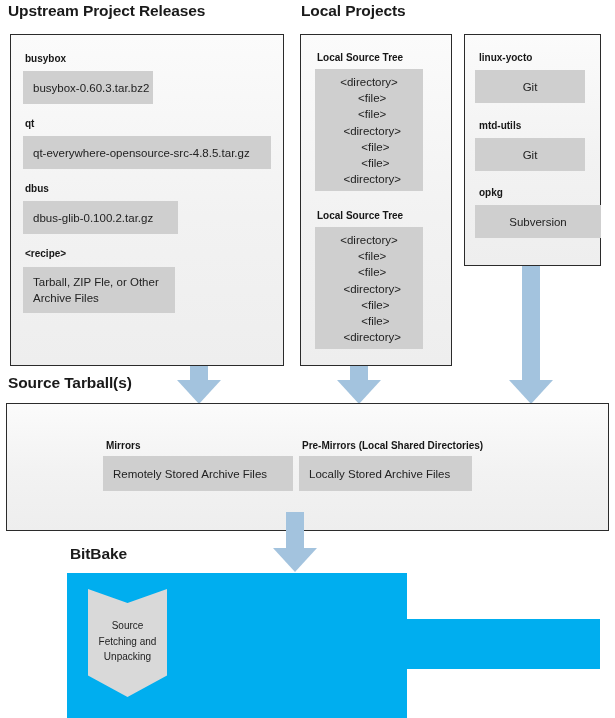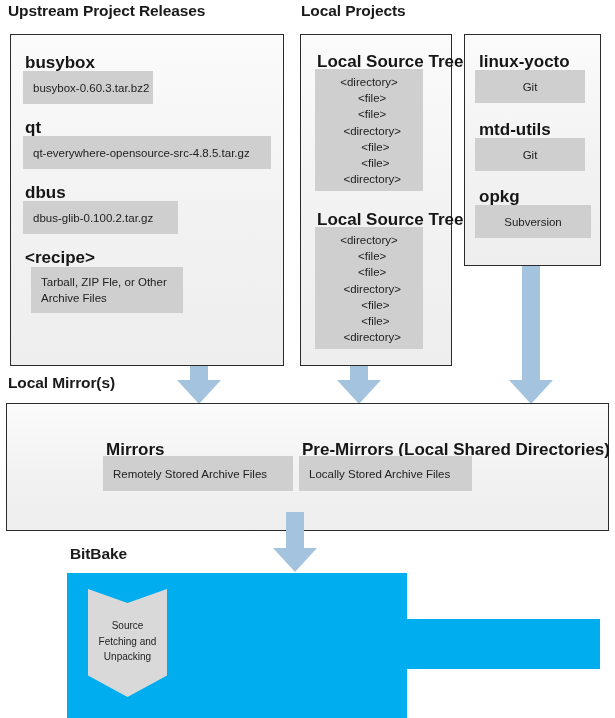--- a/index.html
+++ b/index.html
@@ -31,42 +31,41 @@
 
   
   .panel {
     border: 1.3px solid #2b2b2b;
     background: linear-gradient(to bottom, #fbfbfb 0%, #f2f2f2 55%, #eeeeee 100%);
     box-sizing: border-box;
   }
 
   
   .item-label {
-    font-size: 17px;
+    font-size: 10px;
     font-weight: bold;
     color: #161616;
     white-space: nowrap;
   }
 
   
   .grey-box {
     background: #cfcfcf;
     box-sizing: border-box;
     font-size: 11.5px;
     color: #222222;
     display: flex;
     align-items: center;
   }
   .grey-box.pad-left { padding-left: 10px; }
   .grey-box.center { justify-content: center; }
   .grey-box.stack {
     display: block;
     padding: 7px 0 0 10px;
     line-height: 16px;
-    margin-left: 8px;
   }
 
   
   .tree-box {
     background: #cfcfcf;
     box-sizing: border-box;
     font-size: 11.5px;
     color: #222222;
     text-align: center;
     padding-top: 5px;
@@ -175,39 +174,39 @@
 
   <div class="abs panel" style="left:464px; top:34px; width:137px; height:232px;">
 
     <div class="abs item-label" style="left:14px; top:17px;">linux-yocto</div>
     <div class="abs grey-box center" style="left:10px; top:35px; width:110px; height:33px;">Git</div>
 
     <div class="abs item-label" style="left:14px; top:85px;">mtd-utils</div>
     <div class="abs grey-box center" style="left:10px; top:103px; width:110px; height:33px;">Git</div>
 
     <div class="abs item-label" style="left:14px; top:152px;">opkg</div>
-    <div class="abs grey-box center" style="left:10px; top:170px; width:116px; height:33px;">Subversion</div>
+    <div class="abs grey-box center" style="left:10px; top:170px; width:126px; height:33px;">Subversion</div>
   </div>
 
   <div class="arrow" style="left:177px; top:366px; width:44px; height:38px;">
     <div class="shaft" style="width:18px; height:16px;"></div>
     <div class="head" style="top:14px;"></div>
   </div>
 
   <div class="arrow" style="left:337px; top:366px; width:44px; height:38px;">
     <div class="shaft" style="width:18px; height:16px;"></div>
     <div class="head" style="top:14px;"></div>
   </div>
 
   <div class="arrow" style="left:509px; top:266px; width:44px; height:138px;">
     <div class="shaft" style="width:18px; height:116px;"></div>
     <div class="head" style="top:114px;"></div>
   </div>
 
-  <div class="abs col-heading" style="left:8px; top:374px;">Local Mirror(s)</div>
+  <div class="abs col-heading" style="left:8px; top:374px;">Source Tarball(s)</div>
 
   <div class="abs panel" style="left:6px; top:403px; width:603px; height:128px;">
 
     <div class="abs item-label" style="left:99px; top:36px;">Mirrors</div>
     <div class="abs grey-box pad-left" style="left:96px; top:52px; width:190px; height:35px;">Remotely Stored Archive Files</div>
 
     <div class="abs item-label" style="left:295px; top:36px;">Pre-Mirrors (Local Shared Directories)</div>
     <div class="abs grey-box pad-left" style="left:292px; top:52px; width:173px; height:35px;">Locally Stored Archive Files</div>
   </div>
 

